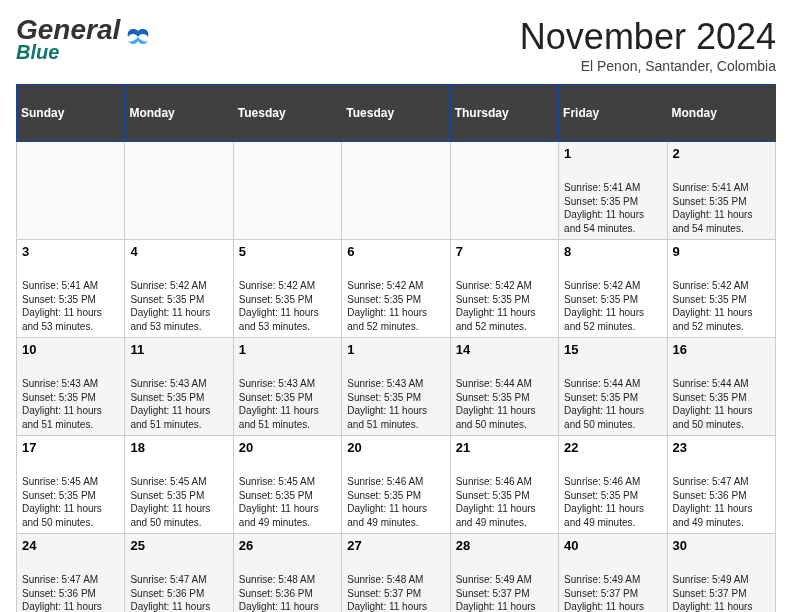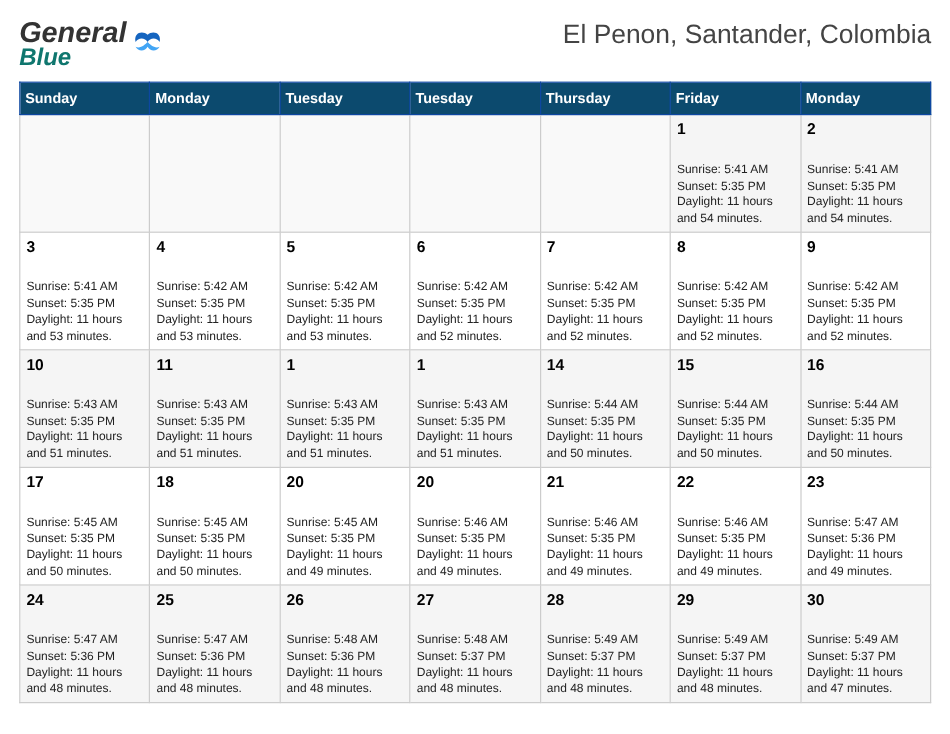--- a/index.html
+++ b/index.html
@@ -23,32 +23,32 @@
     }
     .title-area {
       text-align: right;
     }
     .month-title {
       font-size: 36px;
       font-weight: normal;
       color: #222;
     }
     .location-title {
-      font-size: 22px;
+      font-size: 14px;
       color: #444;
     }
     .calendar-table {
       width: 100%;
       border-collapse: collapse;
       font-size: 11px;
     }
     .calendar-table thead th {
-      background: #0c4a6e;
+      background: #404040;
       color: #fff;
-      padding: 6px 4px;
+      padding: 21px 4px;
       text-align: left;
       font-size: 12px;
       font-weight: bold;
       border: 1px solid #0d47a1;
       margin-left: 16px;
     }
     .calendar-table td {
       border: 1px solid #ccc;
       vertical-align: top;
       padding: 4px 5px;
@@ -78,32 +78,33 @@
       background: #f9f9f9 !important;
     }
   </style>
 </head>
 <body>
 
 <div class="header">
   <div class="logo">
     <div style="display:flex;align-items:center;">
       <div style="line-height:1;">
-        <div style="font-size:24px;font-weight:bold;font-style:italic;color:#333;">General</div>
+        <div style="font-size:28px;font-weight:bold;font-style:italic;color:#333;">General</div>
         <div style="font-size:20px;font-weight:bold;font-style:italic;color:#0f766e;margin-top:-2px;">Blue</div>
       </div>
       <div style="margin-left:4px;">
         <svg width="28" height="28" viewBox="0 0 28 28">
           <path d="M14 8 C18 4, 26 6, 24 14 C22 10, 16 10, 14 14 C12 10, 6 10, 4 14 C2 6, 10 4, 14 8Z" fill="#1565c0"></path>
           <path d="M14 14 C16 16, 20 20, 24 18 C22 22, 16 22, 14 18 C12 22, 6 22, 4 18 C8 20, 12 16, 14 14Z" fill="#42a5f5"></path>
         </svg>
       </div>
     </div>
   </div>
   <div class="title-area">
+    <div class="month-title">November 2024</div>
     <div class="location-title">El Penon, Santander, Colombia</div>
   </div>
 </div>
 
 <table class="calendar-table">
   <thead>
     <tr>
     <th>Sunday</th>
         <th>Monday</th>
         <th>Tuesday</th>
@@ -234,21 +235,21 @@
         </td>
         <td>
           <span class="day-number">27</span>
           <div class="day-info">Sunrise: 5:48 AM<br>Sunset: 5:37 PM<br>Daylight: 11 hours and 48 minutes.</div>
         </td>
         <td>
           <span class="day-number">28</span>
           <div class="day-info">Sunrise: 5:49 AM<br>Sunset: 5:37 PM<br>Daylight: 11 hours and 48 minutes.</div>
         </td>
         <td>
-          <span class="day-number">29</span>
+          <span class="day-number">40</span>
           <div class="day-info">Sunrise: 5:49 AM<br>Sunset: 5:37 PM<br>Daylight: 11 hours and 48 minutes.</div>
         </td>
         <td>
           <span class="day-number">30</span>
           <div class="day-info">Sunrise: 5:49 AM<br>Sunset: 5:37 PM<br>Daylight: 11 hours and 47 minutes.</div>
         </td>
       </tr>
     </tbody>
 </table>
 

